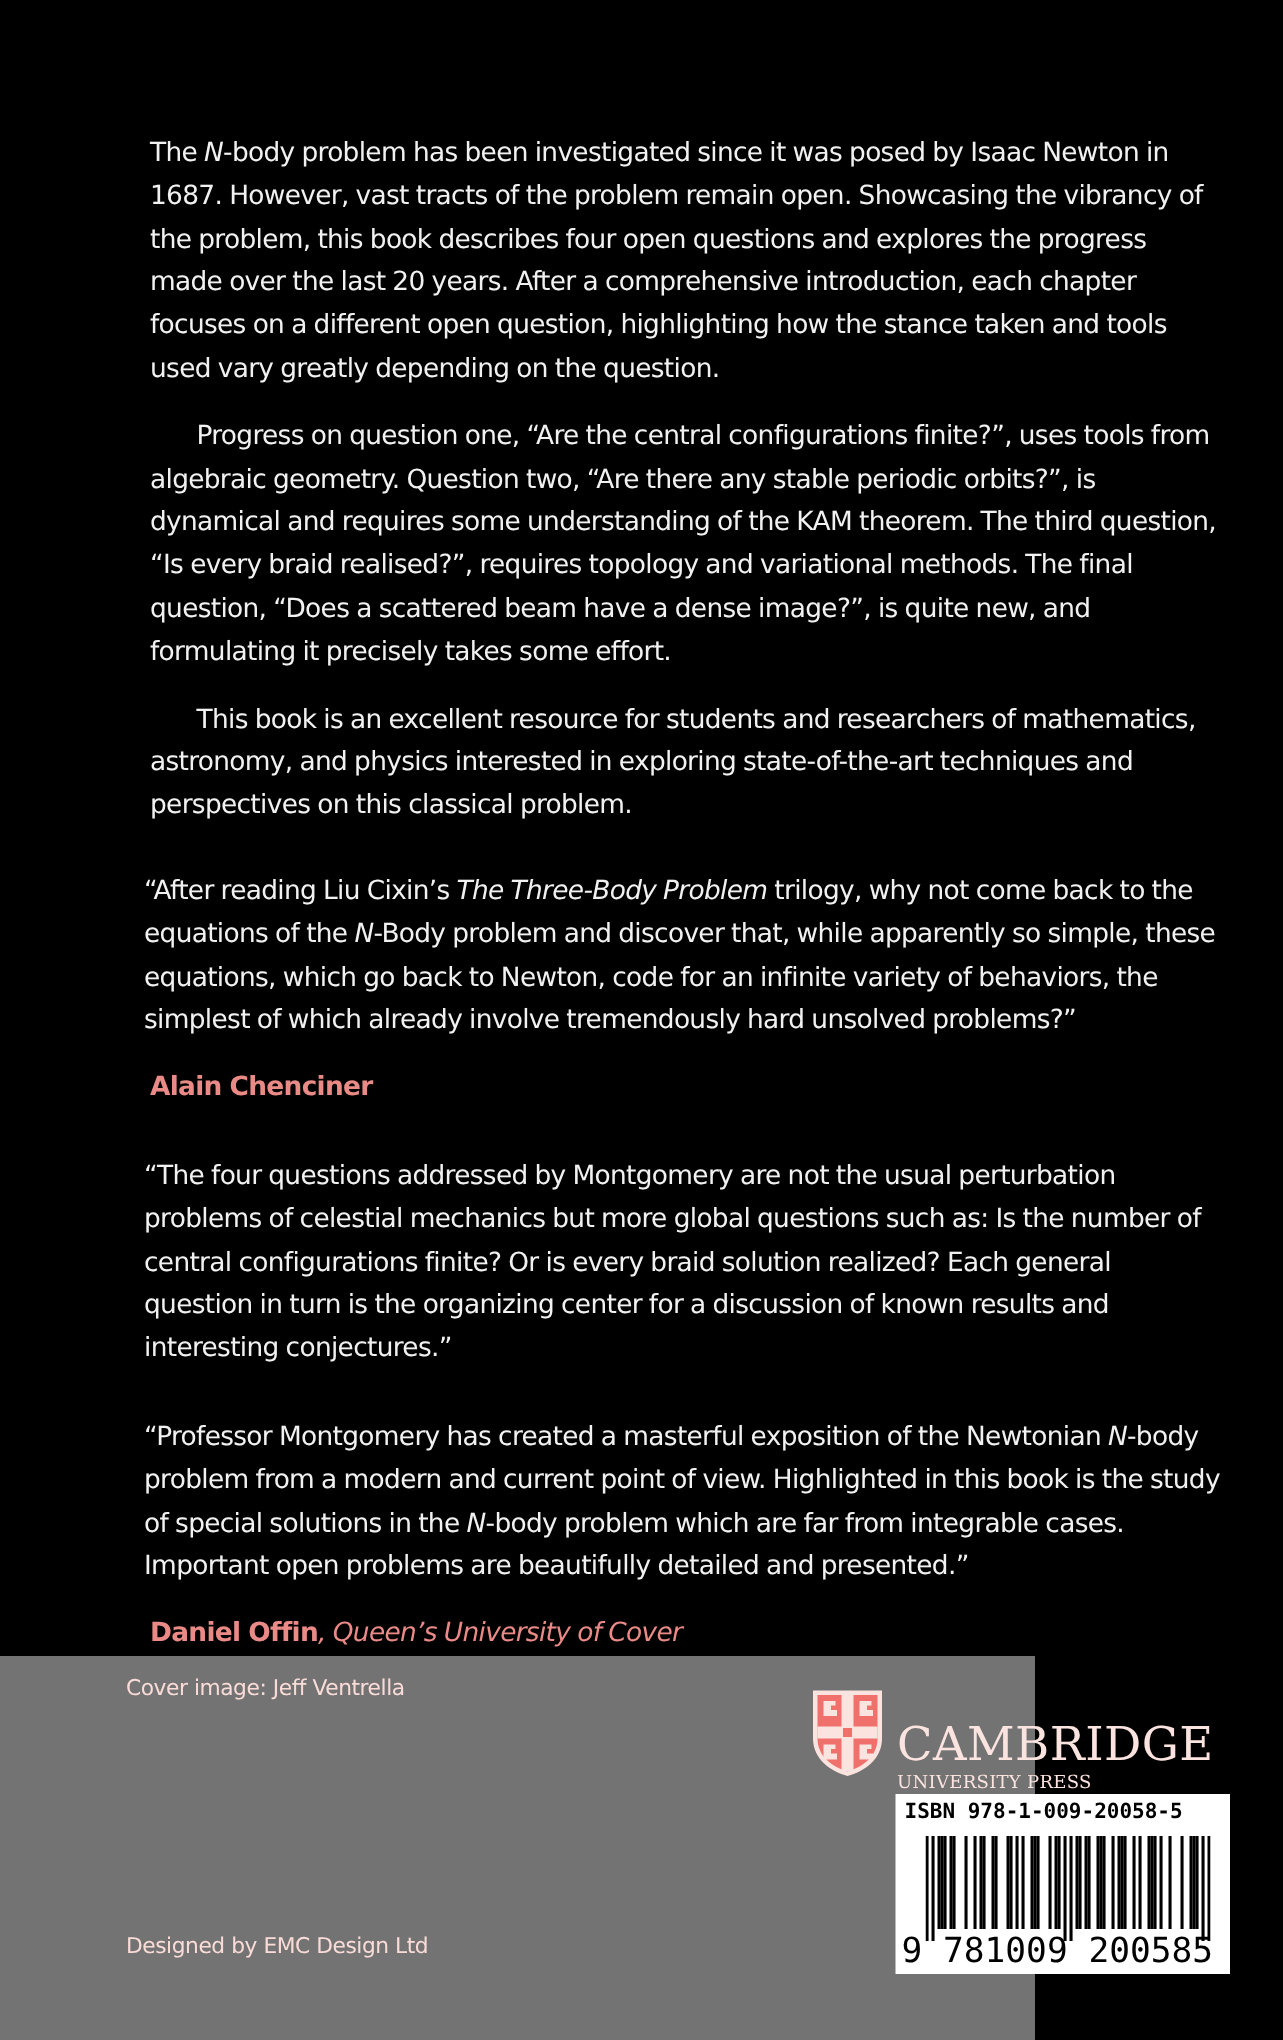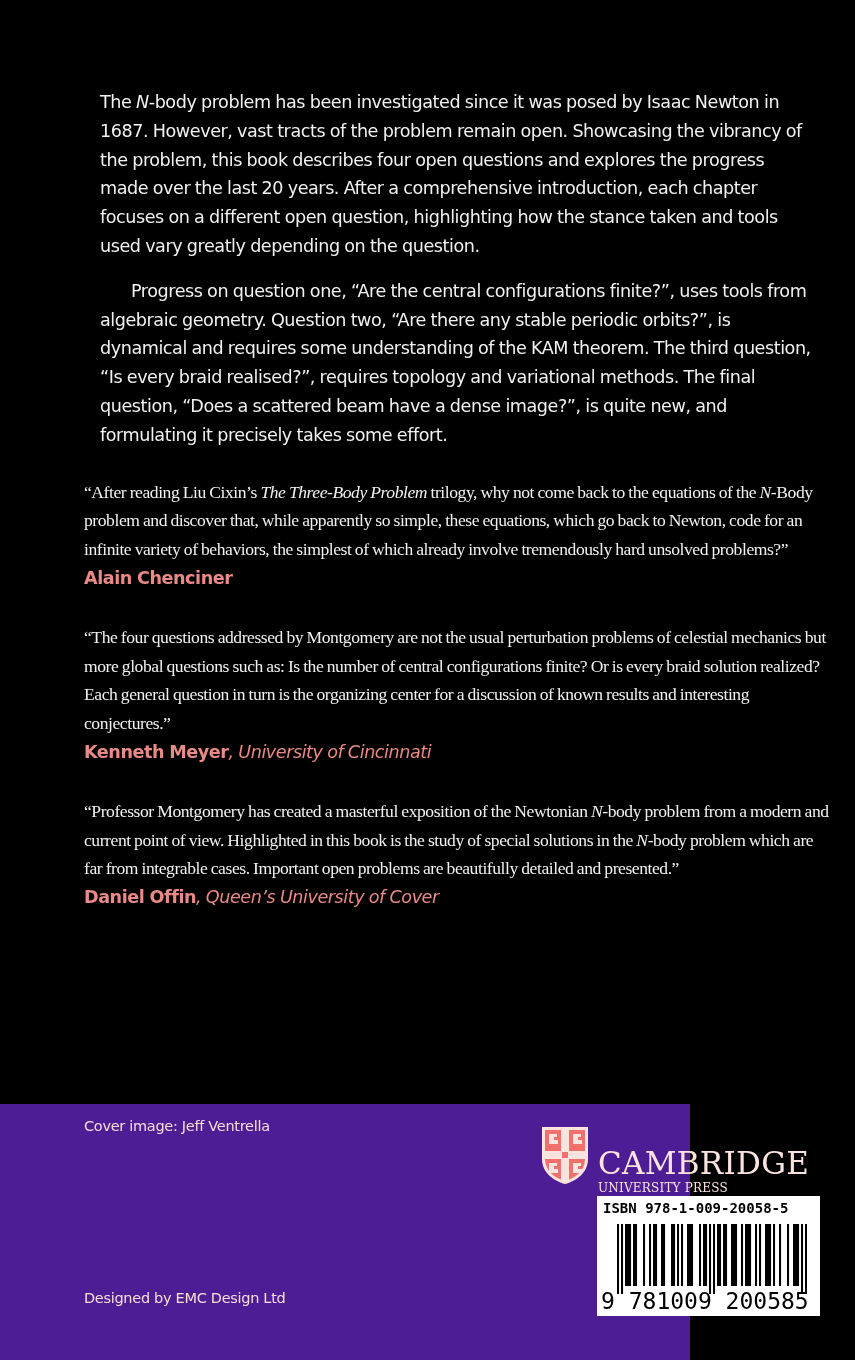--- a/index.html
+++ b/index.html
@@ -2,27 +2,27 @@
 <html><head>
 <meta charset="utf-8">
 <style>
   html, body { margin:0; padding:0; }
   body { width:855px; height:1360px; background:#000; position:relative; overflow:hidden;
          font-family:"DejaVu Sans", sans-serif; }
   .text-area { position:absolute; left:84px; top:72px; width:745px; color:#f1f1f1;
                font-size:17.6px; line-height:28.8px; letter-spacing:-0.45px; word-spacing:-0.5px; }
   .para { margin:16px; }
   .para.indent { text-indent:31px; }
-  .quote { margin:0;font-family:Liberation Serif, serif; }
+  .quote { margin:12px; }
   .quote-block { margin-top:30px; }
   .quote-block.first { margin-top:28px; }
   .author { color:#e98a86; font-weight:bold; }
   .affil { color:#e98a86; font-style:italic; font-weight:normal; }
-  .attrib { margin:0; }
-  .footer { position:absolute; left:0; top:1104px; width:690px; height:256px; background:#4c1d95; }
+  .attrib { margin:16px; }
+  .footer { position:absolute; left:0; top:1104px; width:690px; height:256px; background:#737373; }
   .credit { position:absolute; left:84px; color:#f9dcd8; font-size:14.5px; letter-spacing:-0.3px; }
   .credit.cover { top:14px; }
   .credit.design { top:186px; }
   .logo { position:absolute; left:540px; top:12px; display:flex; align-items:center; }
   .shield { width:50px; height:60px; }
   .press-name { margin-left:8px; color:#fbe3df; font-family:"DejaVu Serif", serif; line-height:1;margin-top:32px; }
   .press-line1 { font-size:31px; letter-spacing:0.3px; }
   .press-line2 { font-size:12px; letter-spacing:0.2px; margin-top:3px; }
   .isbn-box { position:absolute; left:597px; top:92px; width:223px; height:120px; background:#fff; }
   .isbn-text { position:absolute; left:6px; top:4px; font-family:"DejaVu Sans Mono", monospace;
@@ -31,34 +31,32 @@
   .barcode-digits { position:absolute; left:4px; top:92px; font-family:"DejaVu Sans Mono", monospace;
                     font-size:23px; color:#000; white-space:pre; }
 </style>
 </head>
 <body>
 
 <div class="text-area">
   <div>
     <p class="para"><span>The </span><em>N</em><span>-body problem has been investigated since it was posed by Isaac Newton in 1687. However, vast tracts of the problem remain open. Showcasing the vibrancy of the problem, this book describes four open questions and explores the progress made over the last 20 years. After a comprehensive introduction, each chapter focuses on a different open question, highlighting how the stance taken and tools used vary greatly depending on the question.</span></p>
     <p class="para indent"><span>Progress on question one, “Are the central configurations finite?”, uses tools from algebraic geometry. Question two, “Are there any stable periodic orbits?”, is dynamical and requires some understanding of the KAM theorem. The third question, “Is every braid realised?”, requires topology and variational methods. The final question, “Does a scattered beam have a dense image?”, is quite new, and formulating it precisely takes some effort.</span></p>
+    <p class="para indent"><span>This book is an excellent resource for students and researchers of mathematics, astronomy, and physics interested in exploring state-of-the-art techniques and perspectives on this classical problem.</span></p>
   </div>
 
   <div class="quote-block first">
     <p class="quote"><span>“After reading Liu Cixin’s </span><em>The Three-Body Problem</em><span> trilogy, why not come back to the equations of the </span><em>N</em><span>-Body problem and discover that, while apparently so simple, these equations, which go back to Newton, code for an infinite variety of behaviors, the simplest of which already involve tremendously hard unsolved problems?”</span></p>
     <p class="attrib">
       <span class="author">Alain Chenciner</span>
     </p>
   </div>
 
   <div class="quote-block">
     <p class="quote"><span>“The four questions addressed by Montgomery are not the usual perturbation problems of celestial mechanics but more global questions such as: Is the number of central configurations finite? Or is every braid solution realized? Each general question in turn is the organizing center for a discussion of known results and interesting conjectures.”</span></p>
-    <p class="attrib">
-      <span class="author">Kenneth Meyer</span><span class="affil">, </span><span class="affil">University of Cincinnati</span>
-    </p>
   </div>
 
   <div class="quote-block">
     <p class="quote"><span>“Professor Montgomery has created a masterful exposition of the Newtonian </span><em>N</em><span>-body problem from a modern and current point of view. Highlighted in this book is the study of special solutions in the </span><em>N</em><span>-body problem which are far from integrable cases. Important open problems are beautifully detailed and presented.”</span></p>
     <p class="attrib">
       <span class="author">Daniel Offin</span><span class="affil">, </span><span class="affil">Queen’s University of Cover</span>
     </p>
   </div>
 </div>
 

